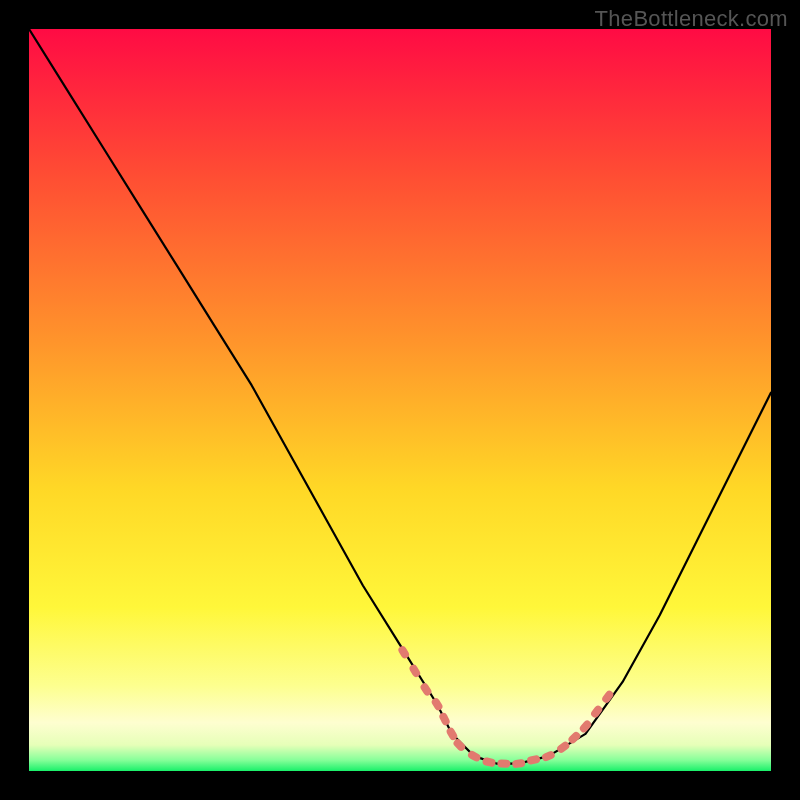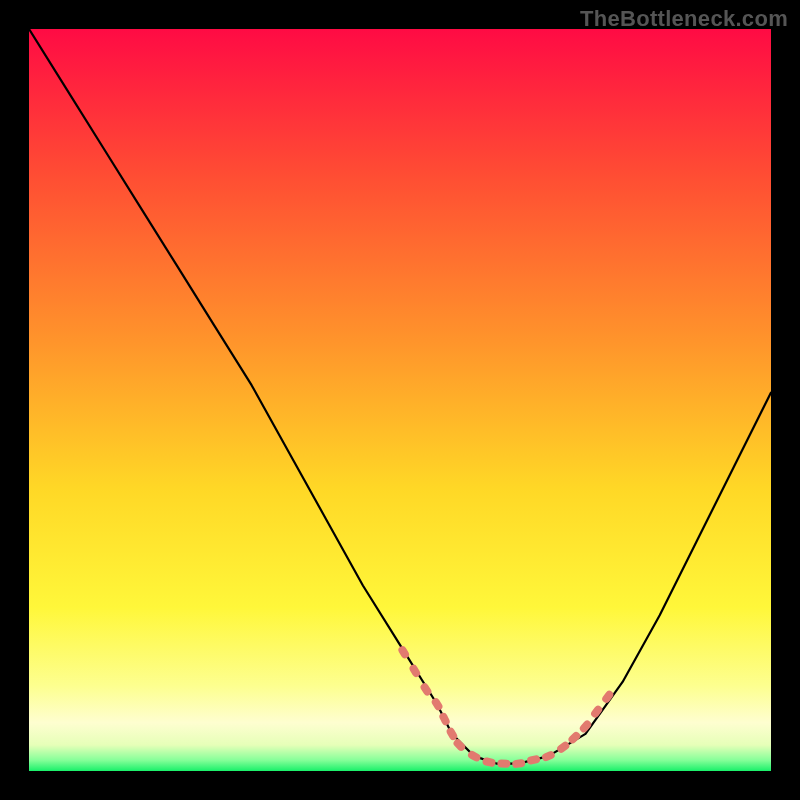--- a/index.html
+++ b/index.html
@@ -16,21 +16,21 @@
     height: 800px;
     background: #000000;
     box-sizing: border-box;
   }
   .watermark {
     position: absolute;
     top: 6px;
     right: 12px;
     color: #555555;
     font-size: 22px;
-    font-weight: 700;
+    font-weight: 400;
     letter-spacing: 0.3px;
     z-index: 10;
     user-select: none;
   }
   .plot-svg {
     position: absolute;
     left: 0;
     top: 0;
     width: 800px;
     height: 800px;

